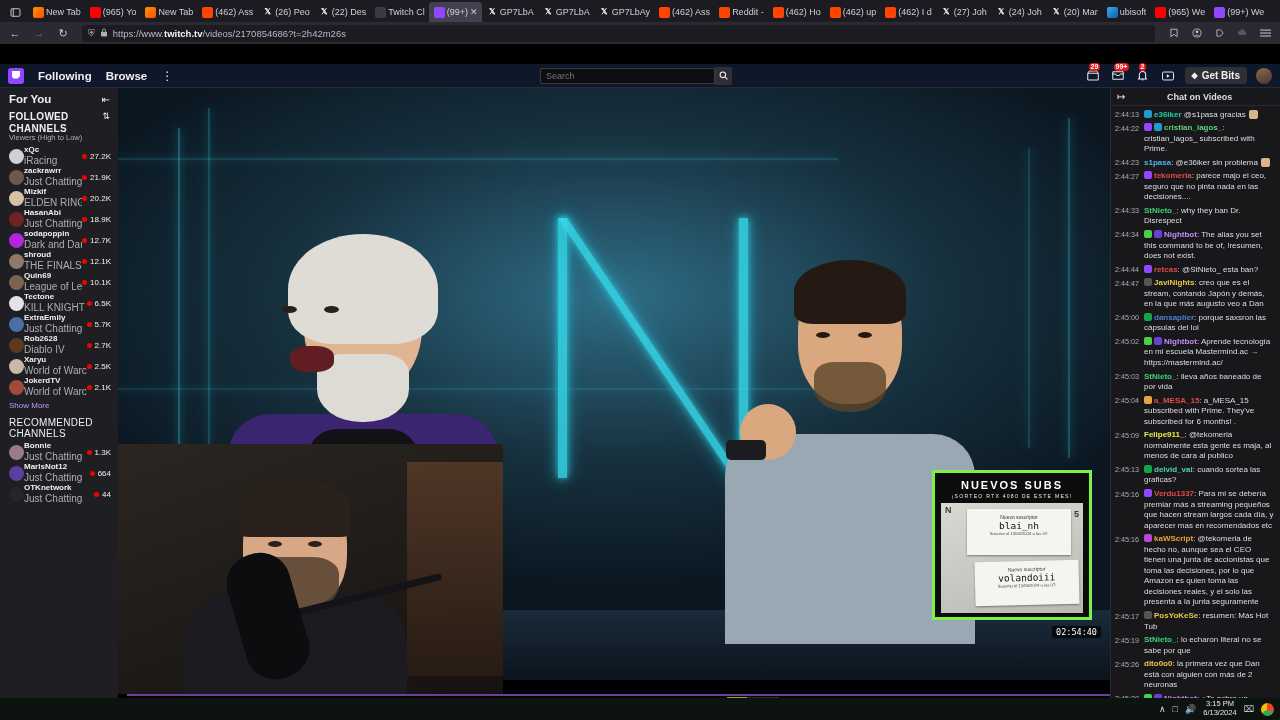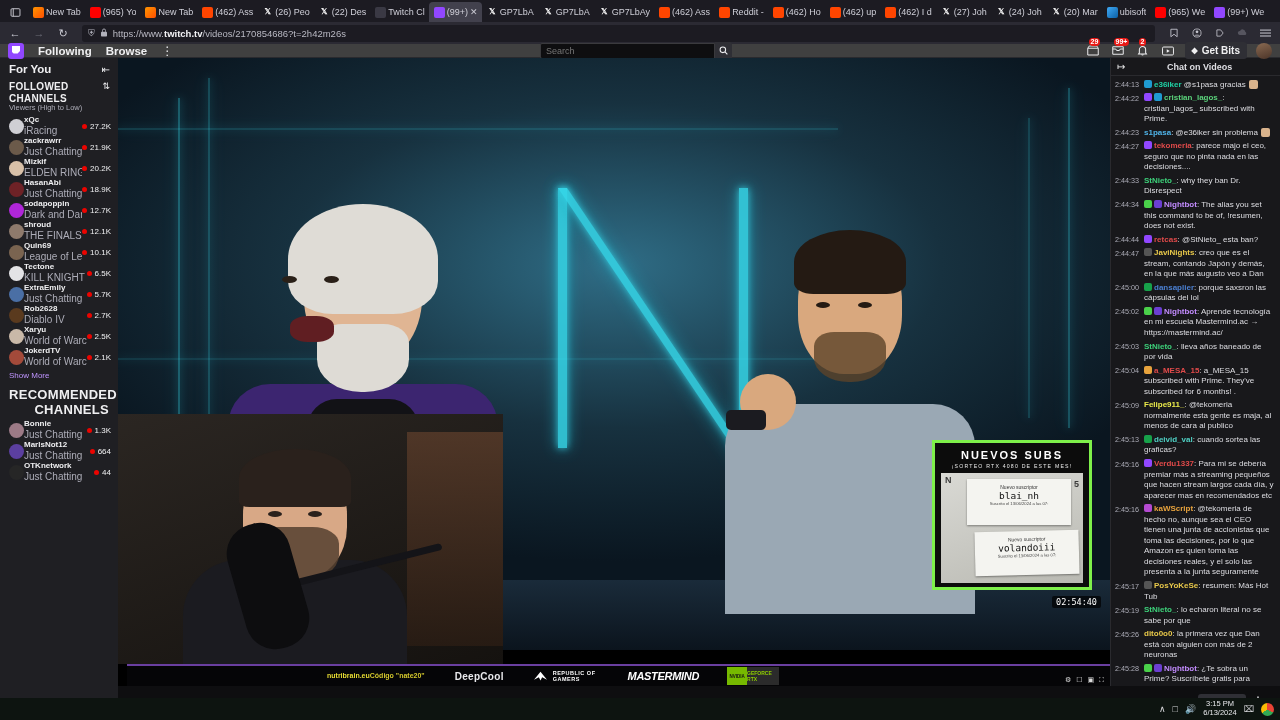--- a/index.html
+++ b/index.html
@@ -29,22 +29,22 @@
   .navbtn { width:22px; height:18px; display:flex; align-items:center; justify-content:center; color:#cfcfd8; font-size:11px; }
   .navbtn.dim { color:#6d6d78; }
   #url-box { flex:1; height:17px; background:#1c1b22; border-radius:3px; display:flex; align-items:center;
              gap:5px; padding:0 6px; margin:0 6px; }
   #url-box .ico { font-size:9px; color:#b1b1bb; }
   #url-text { font-size:9.5px; color:#b9b9c3; white-space:nowrap; }
   #url-text b { color:#f3f3f6; font-weight:bold; }
   .navicon { width:21px; height:18px; display:flex; align-items:center; justify-content:center; font-size:10px; color:#c5c5ce; }
 
   
-  #twitch-header { height:14px; background:#404040; display:flex; align-items:center; padding:0 8px;
-                   border-bottom:1px solid #2a2a2e; position:relative; }
+  #twitch-header { height:24px; background:#0f172a; display:flex; align-items:center; padding:0 8px;
+                   border-bottom:1px solid #2a2a2e; position:relative;margin-top:20px; }
   #twitch-logo { width:16px; height:16px; background:#9147ff; border-radius:3px; position:relative; flex:0 0 16px; }
   #twitch-logo:after { content:""; position:absolute; left:4px; top:3px; width:8px; height:8px; background:#fff;
                        clip-path:polygon(0 0,100% 0,100% 70%,70% 100%,40% 100%,20% 100%,0 80%); }
   .hdr-link { font-size:11.5px; font-weight:bold; color:#efeff1; margin-left:14px; }
   .hdr-dots { margin-left:14px; font-size:12px; color:#efeff1; letter-spacing:0; }
   #search-wrap { position:absolute; left:540px; display:flex; align-items:center; }
   #search-input { width:175px; height:16px; background:#0e0e10; border:1px solid #3a3a3d; border-radius:2px 0 0 2px;
                   color:#adadb8; font-size:9px; padding:0 5px; font-family:"Liberation Sans",sans-serif; outline:none;}
   #search-btn { width:17px; height:18px; background:#2f2f35; border-radius:0 2px 2px 0; display:flex; align-items:center;
                 justify-content:center; font-size:10px; color:#efeff1; }
@@ -72,21 +72,21 @@
   .sb-sort { margin-left:auto; font-size:9px; color:#efeff1; }
   .ch-row { display:flex; align-items:center; padding:2.5px 7px 2.5px 9px; height:21px; }
   .ch-av { width:15px; height:15px; border-radius:50%; flex:0 0 15px; overflow:hidden; }
   .ch-txt { flex:1; line-height:1.1; overflow:hidden; }
   .ch-name { font-size:8px; font-weight:bold; color:#efeff1; white-space:nowrap; }
   .ch-game { font-size:10px; color:#adadb8; white-space:nowrap; overflow:hidden; }
   .ch-view { display:flex; align-items:center; gap:3px; }
   .live-dot { width:5px; height:5px; border-radius:50%; background:#eb0400; }
   .ch-cnt { font-size:8px; color:#efeff1; }
   #show-more { font-size:8px; color:#bf94ff; padding:3px 0 7px 9px; }
-  .sb-head2 { font-size:13px; font-weight:bold; letter-spacing:.3px; color:#efeff1; padding:0 9px 3px 9px;text-align:right; }
+  .sb-head2 { font-size:10px; font-weight:normal; letter-spacing:.3px; color:#efeff1; padding:0 9px 3px 9px; }
 
   
   #stage { flex:1; display:flex; flex-direction:column; }
   #video-row { display:flex; height:628px; }
   #player { flex:1; position:relative; background:#000; overflow:hidden; }
   #video-scene { position:absolute; inset:0 0 36px 0; overflow:hidden;
      background:
        radial-gradient(ellipse 60% 50% at 50% 35%, #2f6d86 0%, #17313f 55%, #0a1620 100%),
        linear-gradient(180deg,#122536,#07121c); }
   .neon-line { position:absolute; background:#35d6e8; box-shadow:0 0 7px #35d6e8,0 0 16px #1fa6bd; opacity:.85; }

